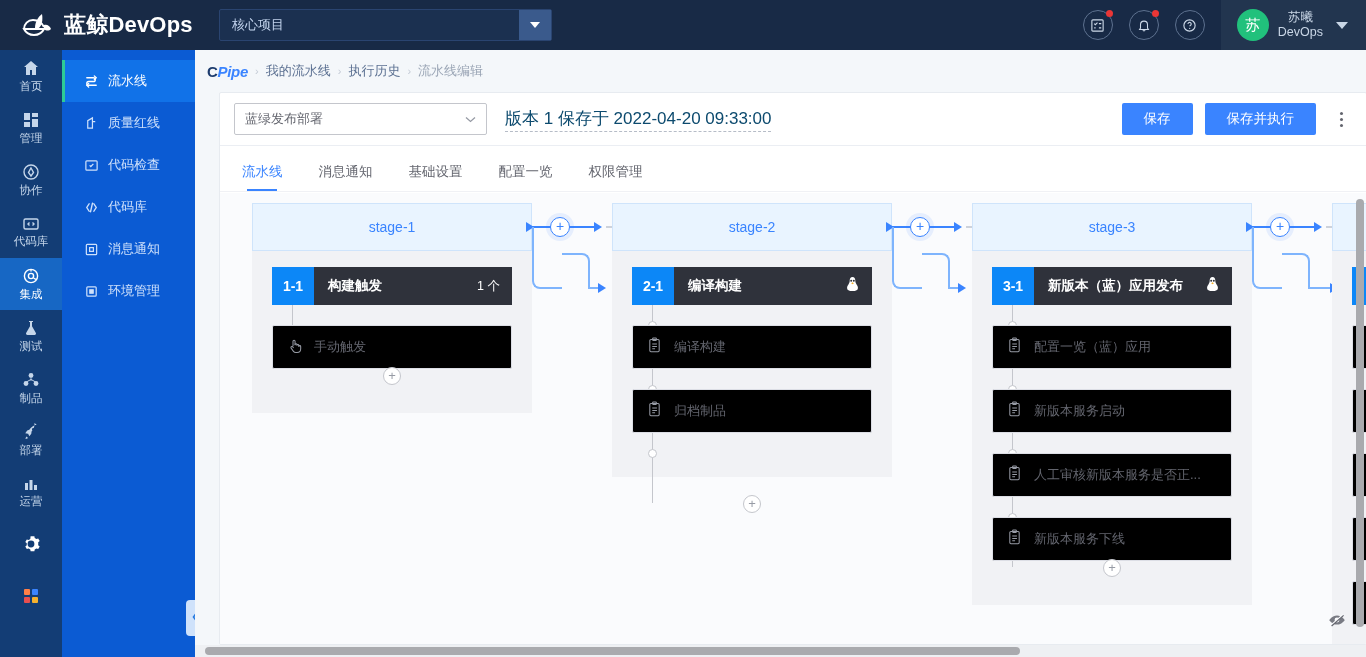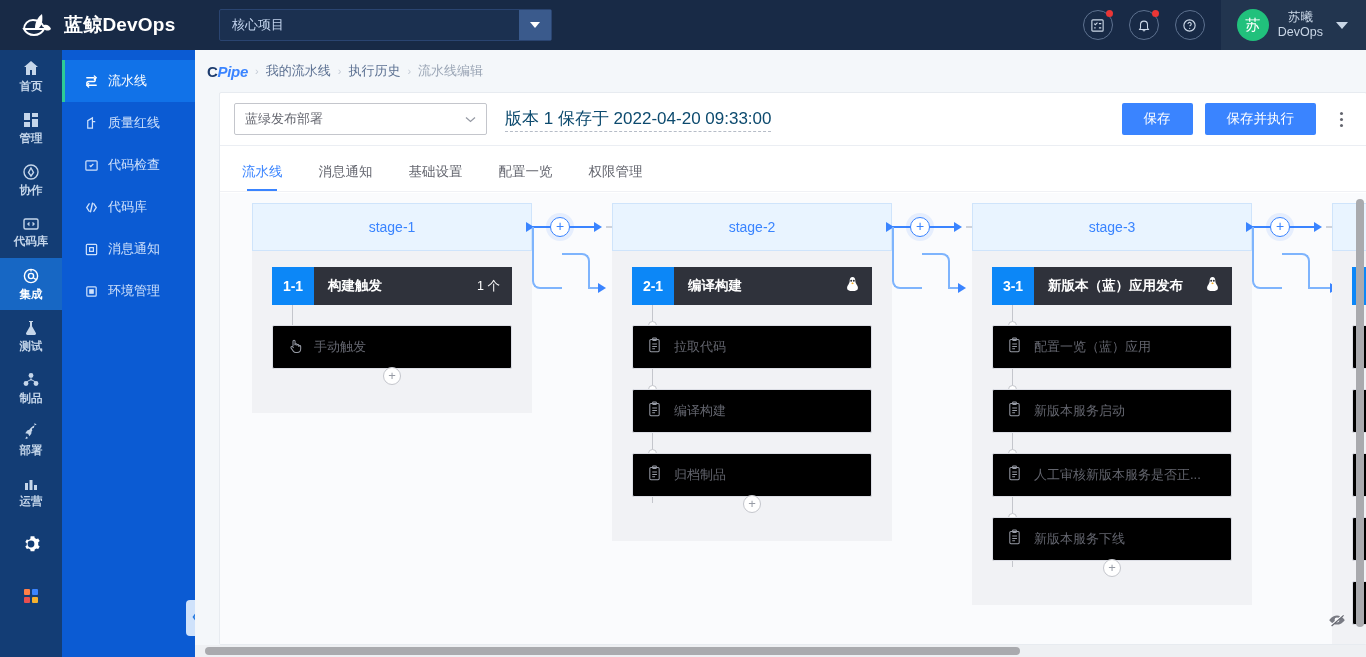--- a/index.html
+++ b/index.html
@@ -14,21 +14,21 @@
   
   .topbar {
     position: absolute; top: 0; left: 0; width: 1366px; height: 50px;
     background: #182a46; display: flex; align-items: center;
   }
   .brand {
     display: flex; align-items: center; gap: 8px;
     width: 195px; height: 50px; padding-left: 22px;
   }
   .brand-logo { width: 34px; height: 26px; flex: none; }
-  .brand-text { color: #fff; font-size: 19px; font-weight: bold; letter-spacing: .2px; white-space: nowrap; }
+  .brand-text { color: #fff; font-size: 22px; font-weight: bold; letter-spacing: .2px; white-space: nowrap; }
   .proj-select {
     margin-left: 24px; width: 333px; height: 32px;
     background: #1b3050; border: 1px solid #2a4470; border-radius: 2px;
     display: flex; align-items: center; padding: 0 0 0 12px; position: relative;
     cursor: pointer;
   }
   .proj-select .val { color: #c3d4ee; font-size: 13px; }
   .proj-caret {
     position: absolute; right: 0; top: 0; width: 32px; height: 30px;
     background: #3a5a8c; display: flex; align-items: center; justify-content: center;
@@ -67,21 +67,21 @@
   
   .rail {
     position: absolute; top: 50px; left: 0; width: 62px; height: 607px;
     background: #133d75;
   }
   .rail-item {
     height: 52px; display: flex; flex-direction: column; align-items: center;
     justify-content: center; gap: 2px; color: #c5d6ea; cursor: pointer;
   }
   .rail-item.active { background: #1767c4; color: #fff; }
-  .rail-item .lbl { font-size: 11.5px; font-weight: bold; }
+  .rail-item .lbl { font-size: 11.5px; }
   .rail-item svg { display: block; }
 
   
   .subnav {
     position: absolute; top: 50px; left: 62px; width: 133px; height: 607px;
     background: #0b5bd3;
   }
   .subnav-item {
     height: 42px; display: flex; align-items: center; gap: 9px;
     padding-left: 22px; color: #cfe1fb; font-size: 13px; cursor: pointer; position: relative;
@@ -559,30 +559,20 @@
                       <circle cx="6.6" cy="5" r="1.05" fill="#2f323b"></circle>
                         <circle cx="9.4" cy="5" r="1.05" fill="#2f323b"></circle>
                       <path d="M8 6.6l1.5 1.1-1.5 1-1.5-1z" fill="#f5b12e"></path>
                     </svg>
                   </span>
                 </div>
               </div>
               <div class="tasks">
                 <div class="connector-v" style="top:0; height:198px;"></div>
                 <div class="conn-dot" style="top:16px;"></div>
-                <div class="task">
-                  <span>
-                    <svg width="15" height="17" viewBox="0 0 16 18" fill="none" stroke="#979ba5" stroke-width="1.1">
-                        <rect x="3" y="2.6" width="10" height="13" rx="1.2"></rect>
-                        <rect x="6" y="1" width="4" height="2.6" rx=".8"></rect>
-                        <path d="M5.6 7.5h5M5.6 10h5M5.6 12.5h3"></path>
-                      </svg>
-                  </span>
-                  <span>拉取代码</span>
-                </div>
                 <div class="conn-dot" style="top:80px;"></div>
                 <div class="task">
                   <span>
                     <svg width="15" height="17" viewBox="0 0 16 18" fill="none" stroke="#979ba5" stroke-width="1.1">
                         <rect x="3" y="2.6" width="10" height="13" rx="1.2"></rect>
                         <rect x="6" y="1" width="4" height="2.6" rx=".8"></rect>
                         <path d="M5.6 7.5h5M5.6 10h5M5.6 12.5h3"></path>
                       </svg>
                   </span>
                   <span>编译构建</span>

